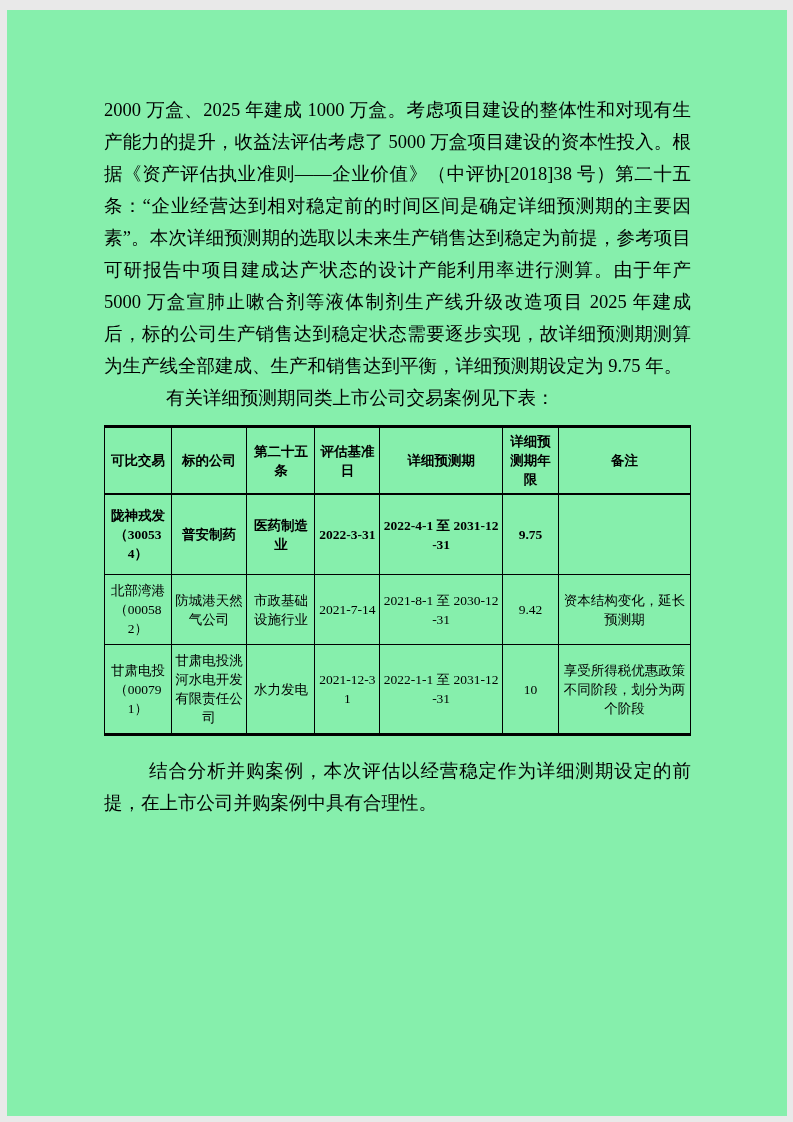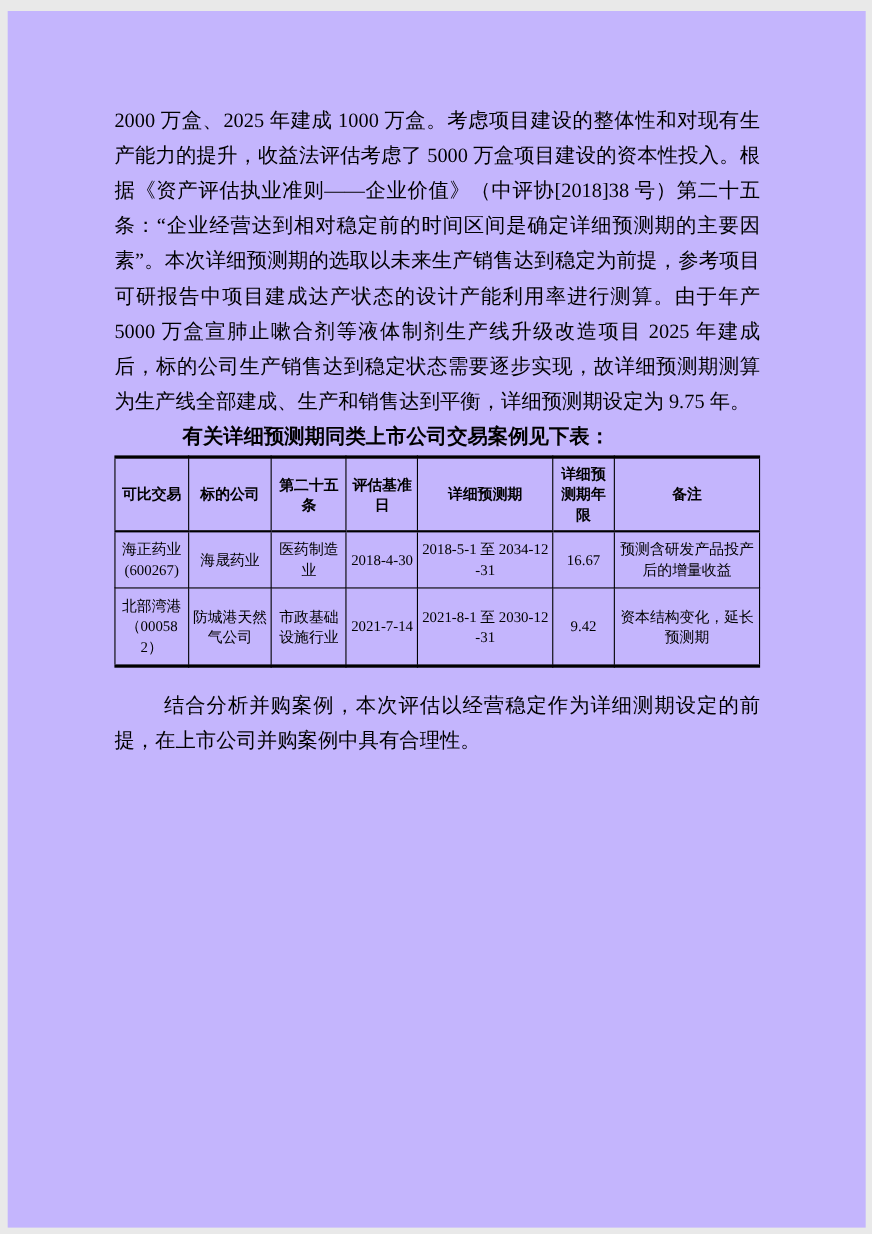--- a/index.html
+++ b/index.html
@@ -7,41 +7,41 @@
     width: 793px; height: 1122px;
     background: #e9e9e9;
     font-family: "Liberation Serif", "DejaVu Serif", serif;
     color: #000;
     position: relative;
     overflow: hidden;
   }
   .sheet {
     position: absolute;
     left: 7px; top: 10px; right: 6px; bottom: 6px;
-    background: #c4b5fd;
+    background: #86efac;
   }
   .content {
     position: absolute;
     left: 97px; top: 84px; right: 96px; bottom: 0;
     font-size: 18.5px;
     line-height: 32px;
   }
   p { margin: 0; }
   .body-text {
     text-align: justify;
     text-align-last: left;
   }
   .indent2 { text-indent: 45px; }
   .heading {
     text-indent: 48px;
     margin-top: 4px;
   }
   .table-intro {
     text-indent: 62px;
-    font-weight: bold;
+    margin-bottom: 11px;
   }
   table.cases {
     width: 100%;
     border-collapse: collapse;
     table-layout: fixed;
     border-top: 3px solid #000;
     border-bottom: 3px solid #000;
     font-size: 13.5px;
     line-height: 19px;
     margin-bottom: 19px;
@@ -90,43 +90,55 @@
           <th>可比交易</th>
           <th>标的公司</th>
           <th>第二十五条</th>
           <th>评估基准日</th>
           <th>详细预测期</th>
           <th>详细预测期年限</th>
           <th>备注</th>
         </tr>
       </thead>
       <tbody id="cases-tbody">
-          <tr>
+          <tr class="bold-row">
         <td>
-          <div>海正药业</div>
-          <div>(600267)</div>
+          <div>陇神戎发</div>
+          <div>（300534）</div>
         </td>
-        <td>海晟药业</td>
+        <td>普安制药</td>
         <td>医药制造业</td>
-        <td>2018-4-30</td>
-        <td>2018-5-1 至 2034-12-31</td>
-        <td>16.67</td>
-        <td>预测含研发产品投产后的增量收益</td>
+        <td>2022-3-31</td>
+        <td>2022-4-1 至 2031-12-31</td>
+        <td>9.75</td>
+        <td></td>
       </tr>
           <tr>
         <td>
           <div>北部湾港</div>
           <div>（000582）</div>
         </td>
         <td>防城港天然气公司</td>
         <td>市政基础设施行业</td>
         <td>2021-7-14</td>
         <td>2021-8-1 至 2030-12-31</td>
         <td>9.42</td>
         <td>资本结构变化，延长预测期</td>
       </tr>
+          <tr>
+        <td>
+          <div>甘肃电投</div>
+          <div>（000791）</div>
+        </td>
+        <td>甘肃电投洮河水电开发有限责任公司</td>
+        <td>水力发电</td>
+        <td>2021-12-31</td>
+        <td>2022-1-1 至 2031-12-31</td>
+        <td>10</td>
+        <td>享受所得税优惠政策不同阶段，划分为两个阶段</td>
+      </tr>
         </tbody>
     </table>
 
     <p class="body-text indent2 p2">结合分析并购案例，本次评估以经营稳定作为详细测期设定的前提，在上市公司并购案例中具有合理性。</p>
 
   </div>
 </div>
 
 </body></html>

